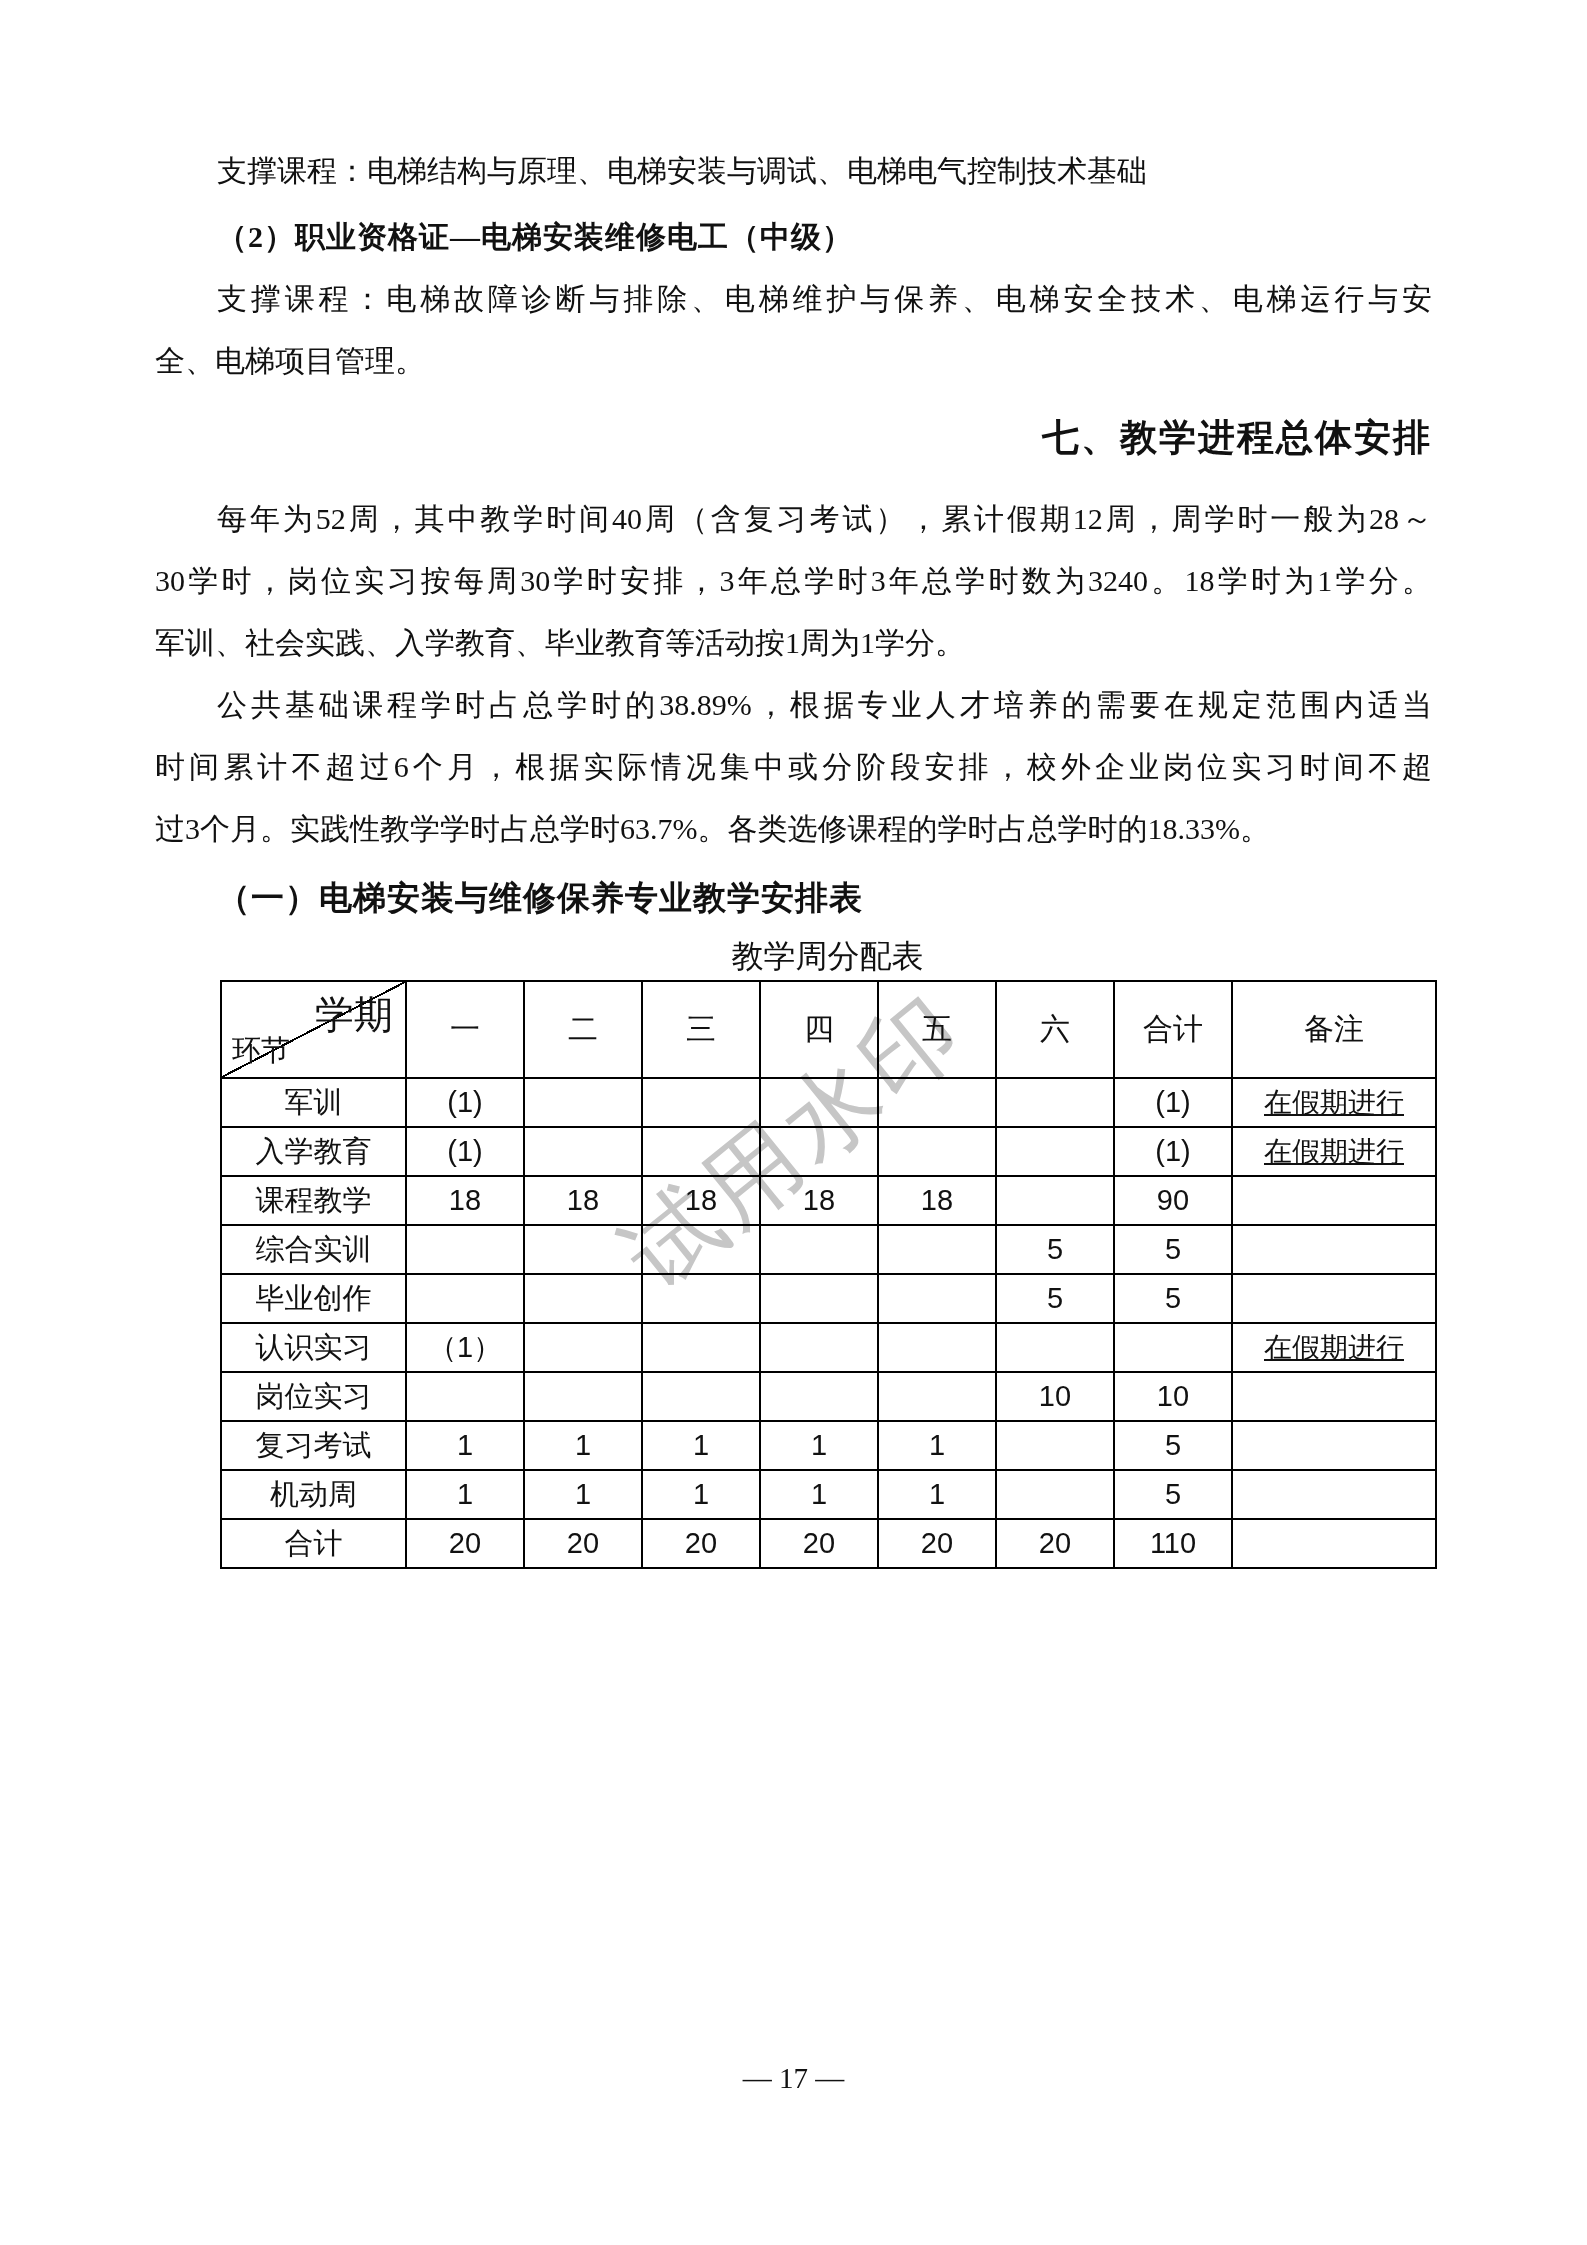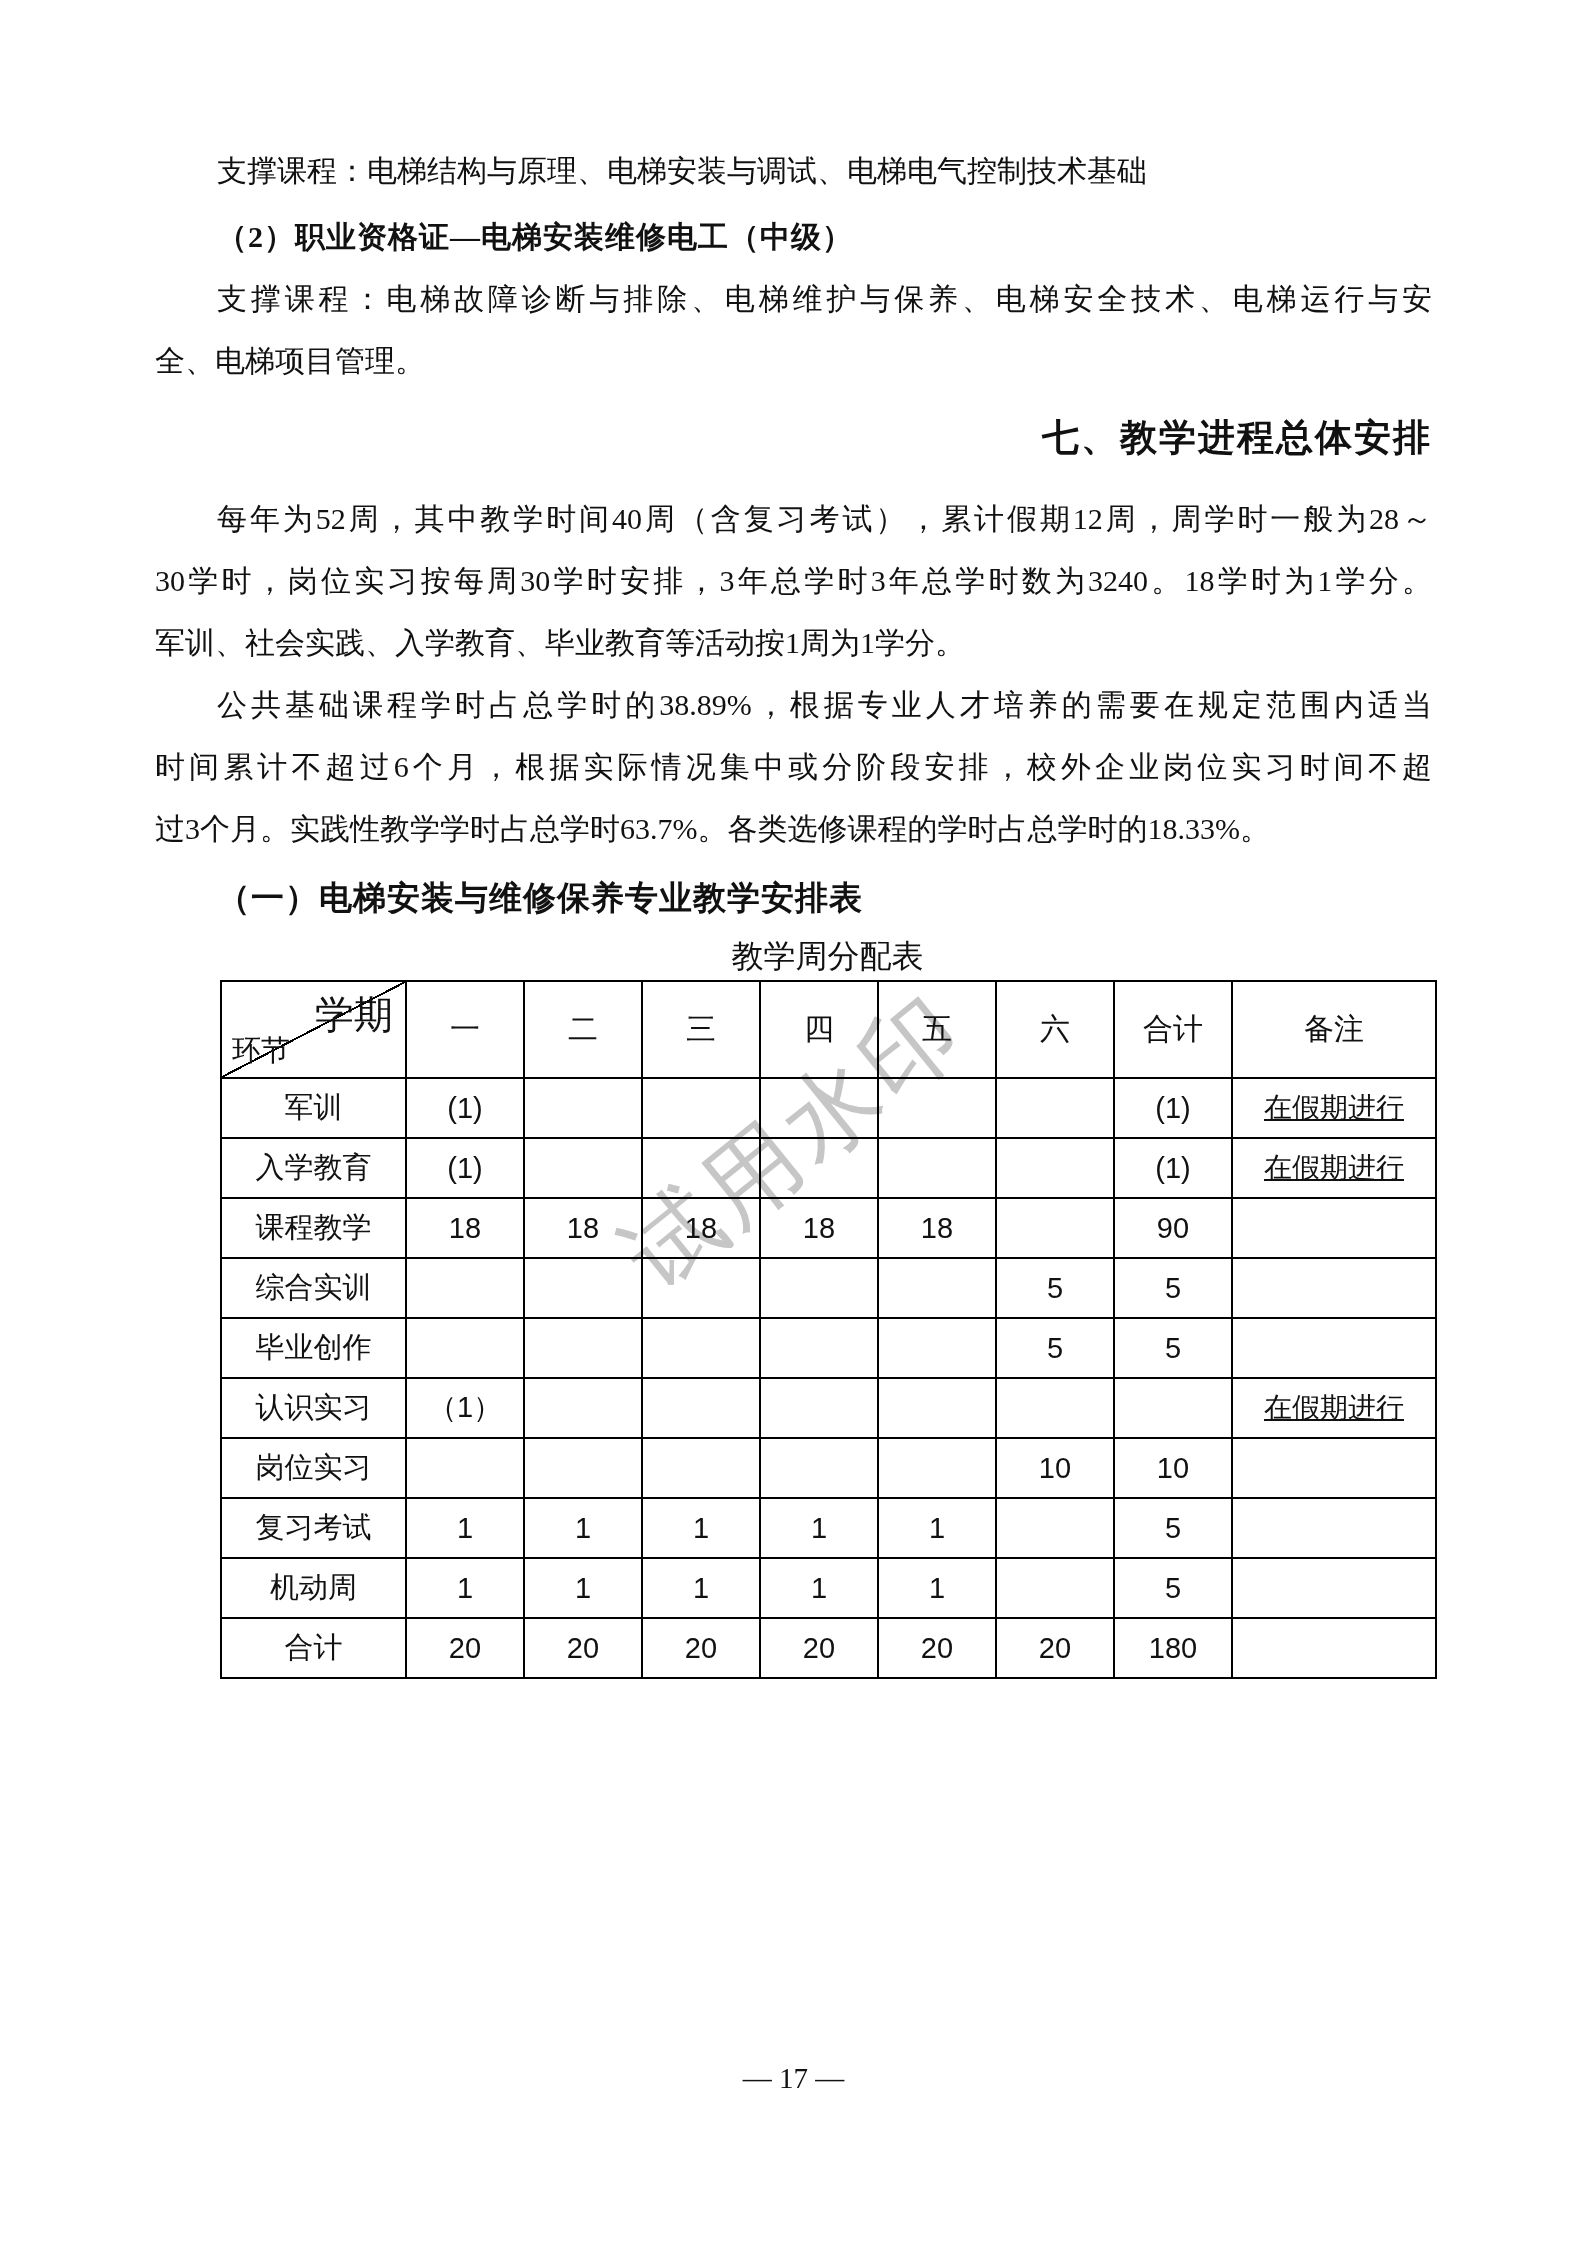--- a/index.html
+++ b/index.html
@@ -48,21 +48,21 @@
     background: transparent;
   }
   table.sched th, table.sched td {
     border: 2px solid #000000;
     text-align: center;
     vertical-align: middle;
     padding: 0;
     overflow: hidden;
   }
   table.sched thead tr { height: 97px; }
-  table.sched tbody tr { height: 60px; }
+  table.sched tbody tr { height: 49px; }
   th.corner {
     position: relative;
     background-image: linear-gradient(to bottom right,
       transparent calc(50% - 1px), #000 calc(50% - 1px), #000 calc(50% + 1px), transparent calc(50% + 1px));
     font-weight: normal;
   }
   th.corner .c-top { position: absolute; top: 6px; right: 12px; font-size: 39px; }
   th.corner .c-bot { position: absolute; bottom: 6px; left: 10px; font-size: 29px; }
   th.colhead { font-weight: normal; font-size: 30px; }
   td.rowlabel { font-size: 29px; }
@@ -248,21 +248,21 @@
             <td class="cell-num"></td>
           </tr>
           <tr>
             <td class="rowlabel">合计</td>
             <td class="cell-num">20</td>
             <td class="cell-num">20</td>
             <td class="cell-num">20</td>
             <td class="cell-num">20</td>
             <td class="cell-num">20</td>
             <td class="cell-num">20</td>
-            <td class="cell-num">180</td>
+            <td class="cell-num">110</td>
             <td class="cell-num"></td>
           </tr>
         </tbody>
     </table>
   </div>
 
   <div class="page-number">— 17 —</div>
 
 </div>
 

